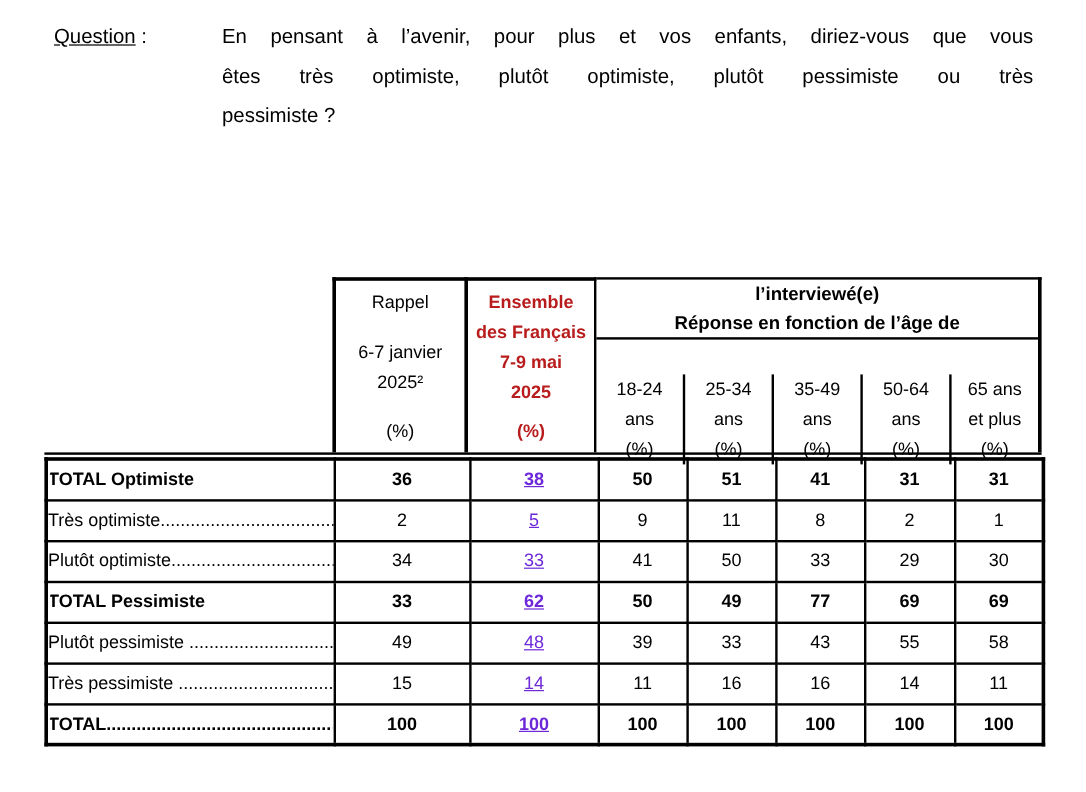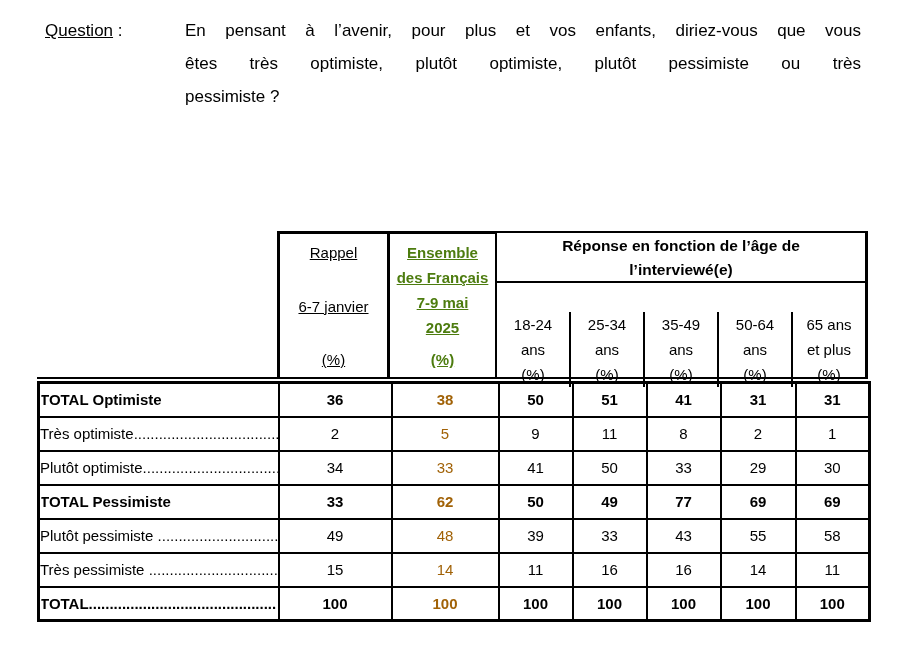--- a/index.html
+++ b/index.html
@@ -47,33 +47,32 @@
   }
   .hcell {
     box-sizing: border-box;
     text-align: center;
     font-size: 15px;
     line-height: 25px;
     display: flex;
     flex-direction: column;
     justify-content: space-between;
     padding: 6px 0 5px 0;
-    text-decoration: underline;
   }
   .hcell.recall {
     width: 113px;
     border-top: 3px solid #000;
     border-left: 3px solid #000;
     border-right: 3px solid #000;
   }
   .hcell.ensemble {
     width: 107px;
     border-top: 3px solid #000;
     border-right: 2px solid #000;
-    color: #4d7c0f;
+    color: #b91c1c;
     font-weight: bold;
   }
   .age-block {
     width: 371px;
     box-sizing: border-box;
     border-top: 2px solid #000;
     border-right: 3px solid #000;
     display: flex;
     flex-direction: column;
   }
@@ -118,21 +117,21 @@
   }
   td.label {
     text-align: left;
     padding-left: 6px;
     padding-right: 12px;
     white-space: nowrap;
     overflow: hidden;
   }
   td.val { text-align: center; }
   tr.bold-row td { font-weight: bold; border-radius: 16px; }
-  td.red { color: #a16207; }
+  td.red { color: #6d28d9; text-decoration: underline; }
 </style>
 </head>
 <body>
 
 <div class="question-block">
   <div class="q-label"><span class="underlined">Question</span>&nbsp;<span>:</span></div>
   <div class="q-text">
     <div class="q-line">En pensant à l’avenir, pour plus et vos enfants, diriez-vous que vous</div>
     <div class="q-line">êtes très optimiste, plutôt optimiste, plutôt pessimiste ou très</div>
     <div class="q-line last">pessimiste ?</div>
@@ -140,38 +139,39 @@
 </div>
 
 <div class="table-area">
 
   <div class="header-row">
 
     <div class="hcell recall">
       <div>Rappel</div>
       <div>
         <div>6-7 janvier</div>
+        <div>2025²</div>
       </div>
       <div>(%)</div>
     </div>
 
     <div class="hcell ensemble">
       <div>
         <div>Ensemble</div>
         <div>des Français</div>
         <div>7-9 mai</div>
         <div>2025</div>
       </div>
       <div>(%)</div>
     </div>
 
     <div class="age-block">
       <div class="age-title">
+        <div>l’interviewé(e)</div>
         <div>Réponse en fonction de l’âge de</div>
-        <div>l’interviewé(e)</div>
       </div>
       <div class="age-cols">
         <div class="age-cell">
           <div>18-24</div>
           <div>ans</div>
           <div>(%)</div>
         </div>
         <div class="age-cell">
           <div>25-34</div>
           <div>ans</div>

